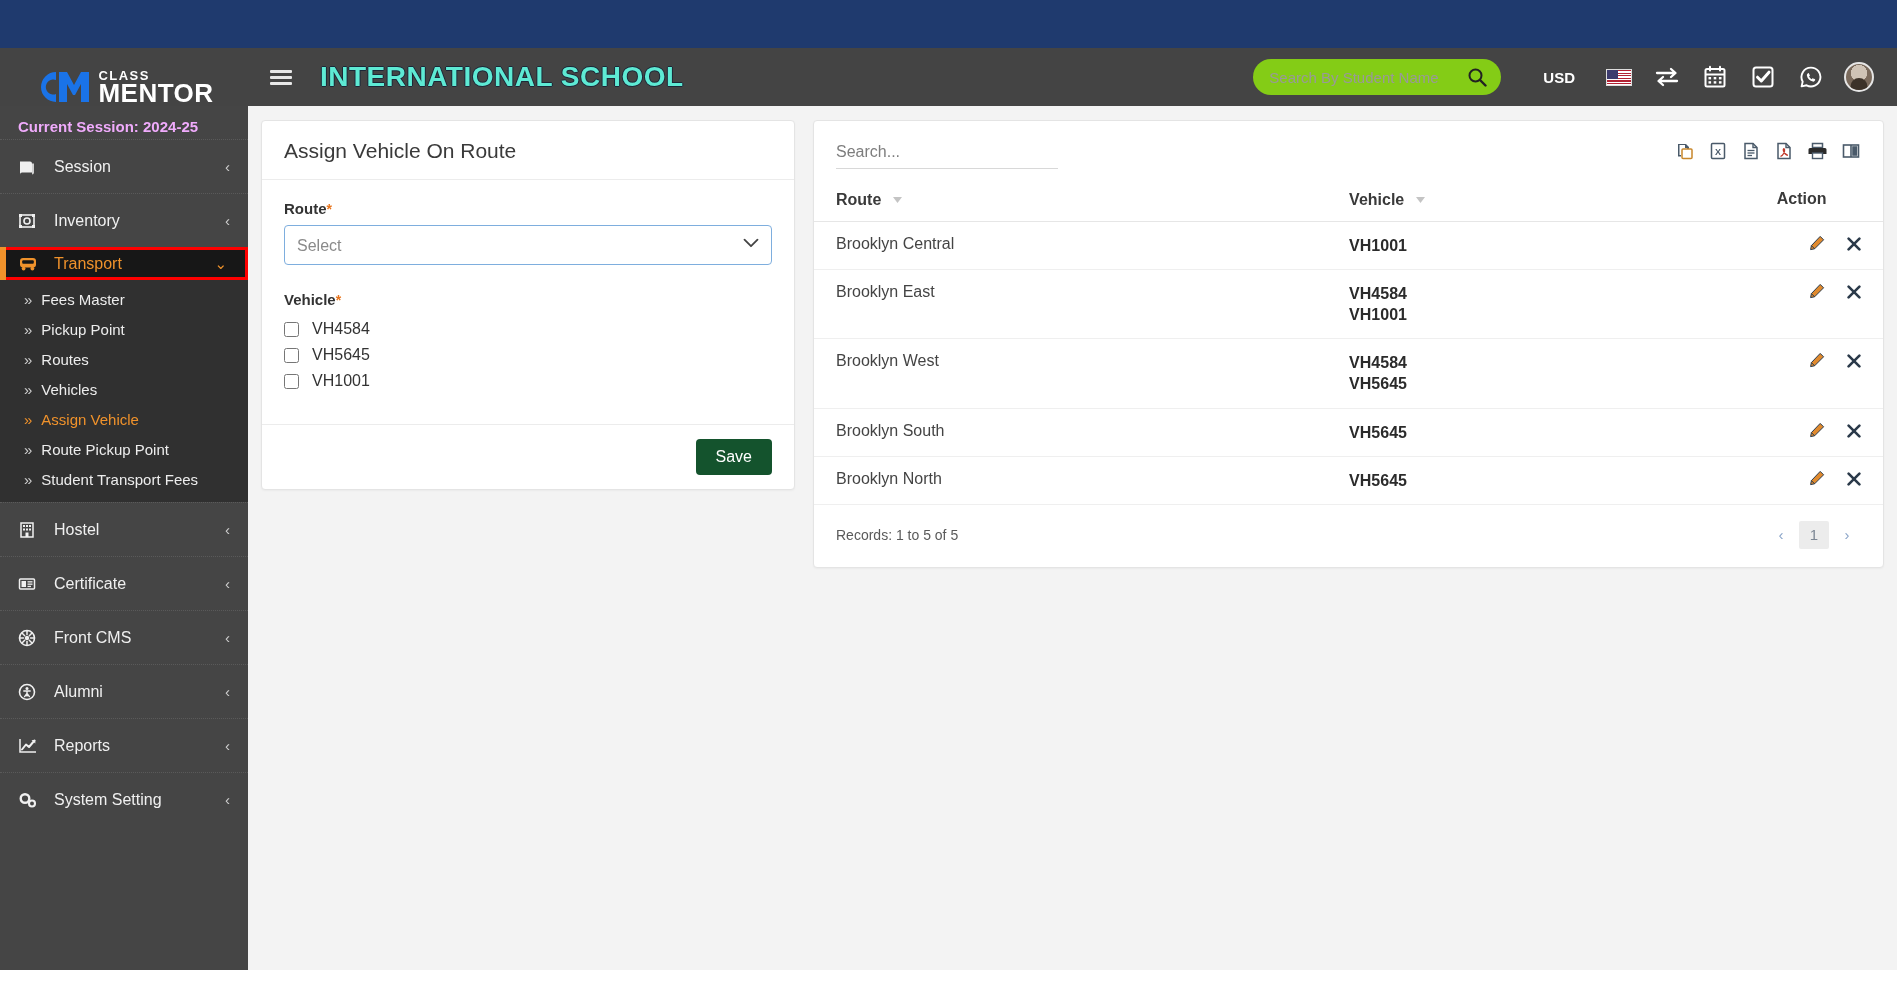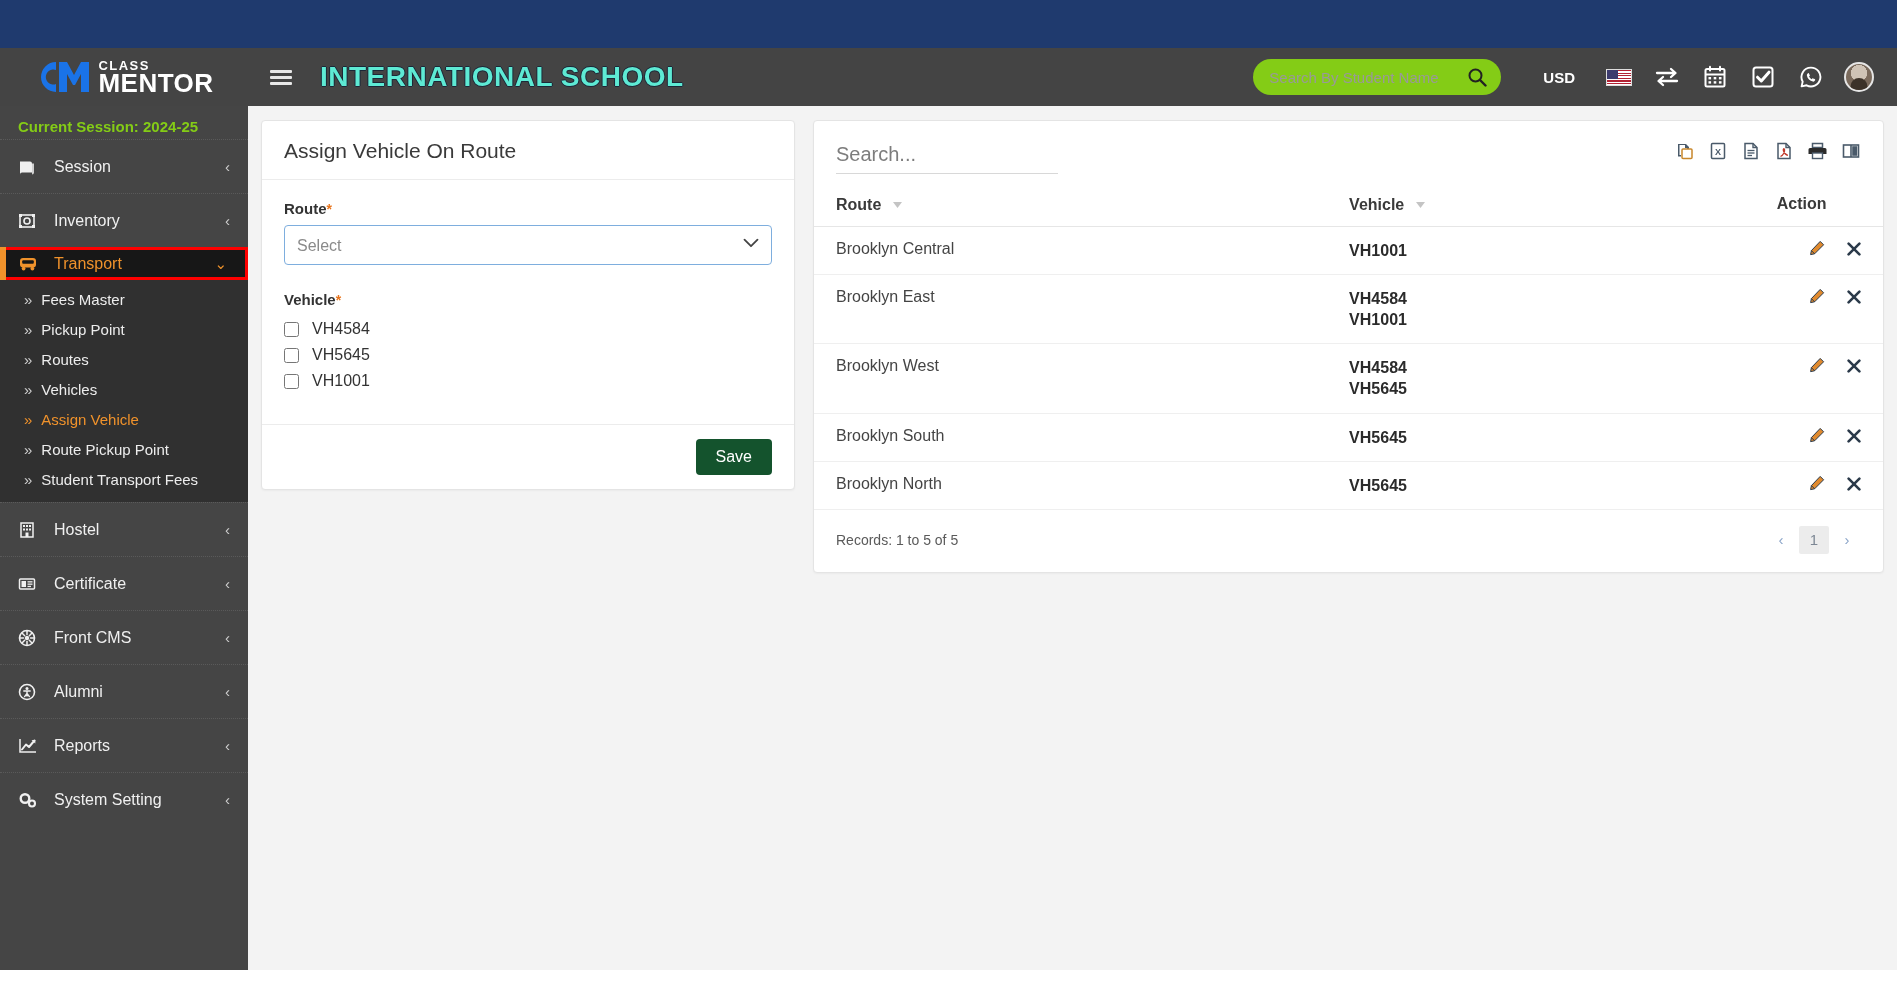--- a/index.html
+++ b/index.html
@@ -15,21 +15,21 @@
     background: #1f3a6e;
   }
   
   .header {
     position: absolute; top: 48px; left: 0; width: 1897px; height: 58px;
     background: #444444;
     display: flex; align-items: center;
   }
   .brand {
     width: 248px; height: 58px;
-    display: flex; align-items: center; justify-content: center;
+    display: flex; align-items: flex-end; justify-content: center;
     background: #444444;
   }
   .logo-wrap { display: flex; align-items: center; gap: 6px; }
   .logo-mark { display:block; }
   .logo-text { line-height: 1; }
   .logo-class {
     color: #ffffff; font-size: 13px; font-weight: bold;
     letter-spacing: 1.5px; display: block;
   }
   .logo-mentor {
@@ -91,21 +91,21 @@
   .avatar::after {
     content:""; position:absolute; left:50%; top:52%; transform: translateX(-50%);
     width: 17px; height: 17px; border-radius: 50% 50% 40% 40%; background:#3c3229;
   }
   
   .sidebar {
     position: absolute; top: 106px; left: 0; width: 248px; height: 826px;
     background: #454545; color: #e9e9e9; overflow: hidden;
   }
   .session {
-    padding: 12px 18px 4px 18px; font-size: 15px; font-weight: bold; color: #84cc16;
+    padding: 12px 18px 4px 18px; font-size: 15px; font-weight: bold; color: #f0abfc;
   }
   .quick-links {
     display: flex; align-items: center; justify-content: space-between;
     padding: 2px 18px 12px 18px; font-size: 15px; font-weight: bold; color: #f2f2f2;
     cursor: pointer;
   }
   .grid-ico {
     display: grid; grid-template-columns: repeat(3, 4px); gap: 2px;
   }
   .grid-ico i { display:block; width: 4px; height: 4px; background: #f2f2f2; }
@@ -194,21 +194,21 @@
     padding: 9px 20px; cursor: pointer;
   }
   
   .list-card { flex: 1; }
   .list-toolbar {
     display: flex; align-items: flex-start; justify-content: space-between;
     padding: 18px 22px 0 22px;
   }
   .list-search {
     border: none; border-bottom: 1px solid #d8d8d8; outline: none;
-    width: 222px; font-size: 20px; color: #555; padding: 4px 0 7px 0;
+    width: 222px; font-size: 16px; color: #555; padding: 4px 0 7px 0;
     font-family: "Liberation Sans", sans-serif; background: transparent;
   }
   .list-search::placeholder { color: #7d7d7d; }
   .export-icons { display: flex; gap: 13px; align-items: center; padding-top: 2px; }
   .export-icons .eico { cursor: pointer; display:flex; }
   table.routes { width: 100%; border-collapse: collapse; margin-top: 12px; }
   table.routes th {
     text-align: left; font-size: 16px; color: #3a3a3a; font-weight: bold;
     padding: 8px 0 12px 22px; border-bottom: 1px solid #e6e6e6;
   }

